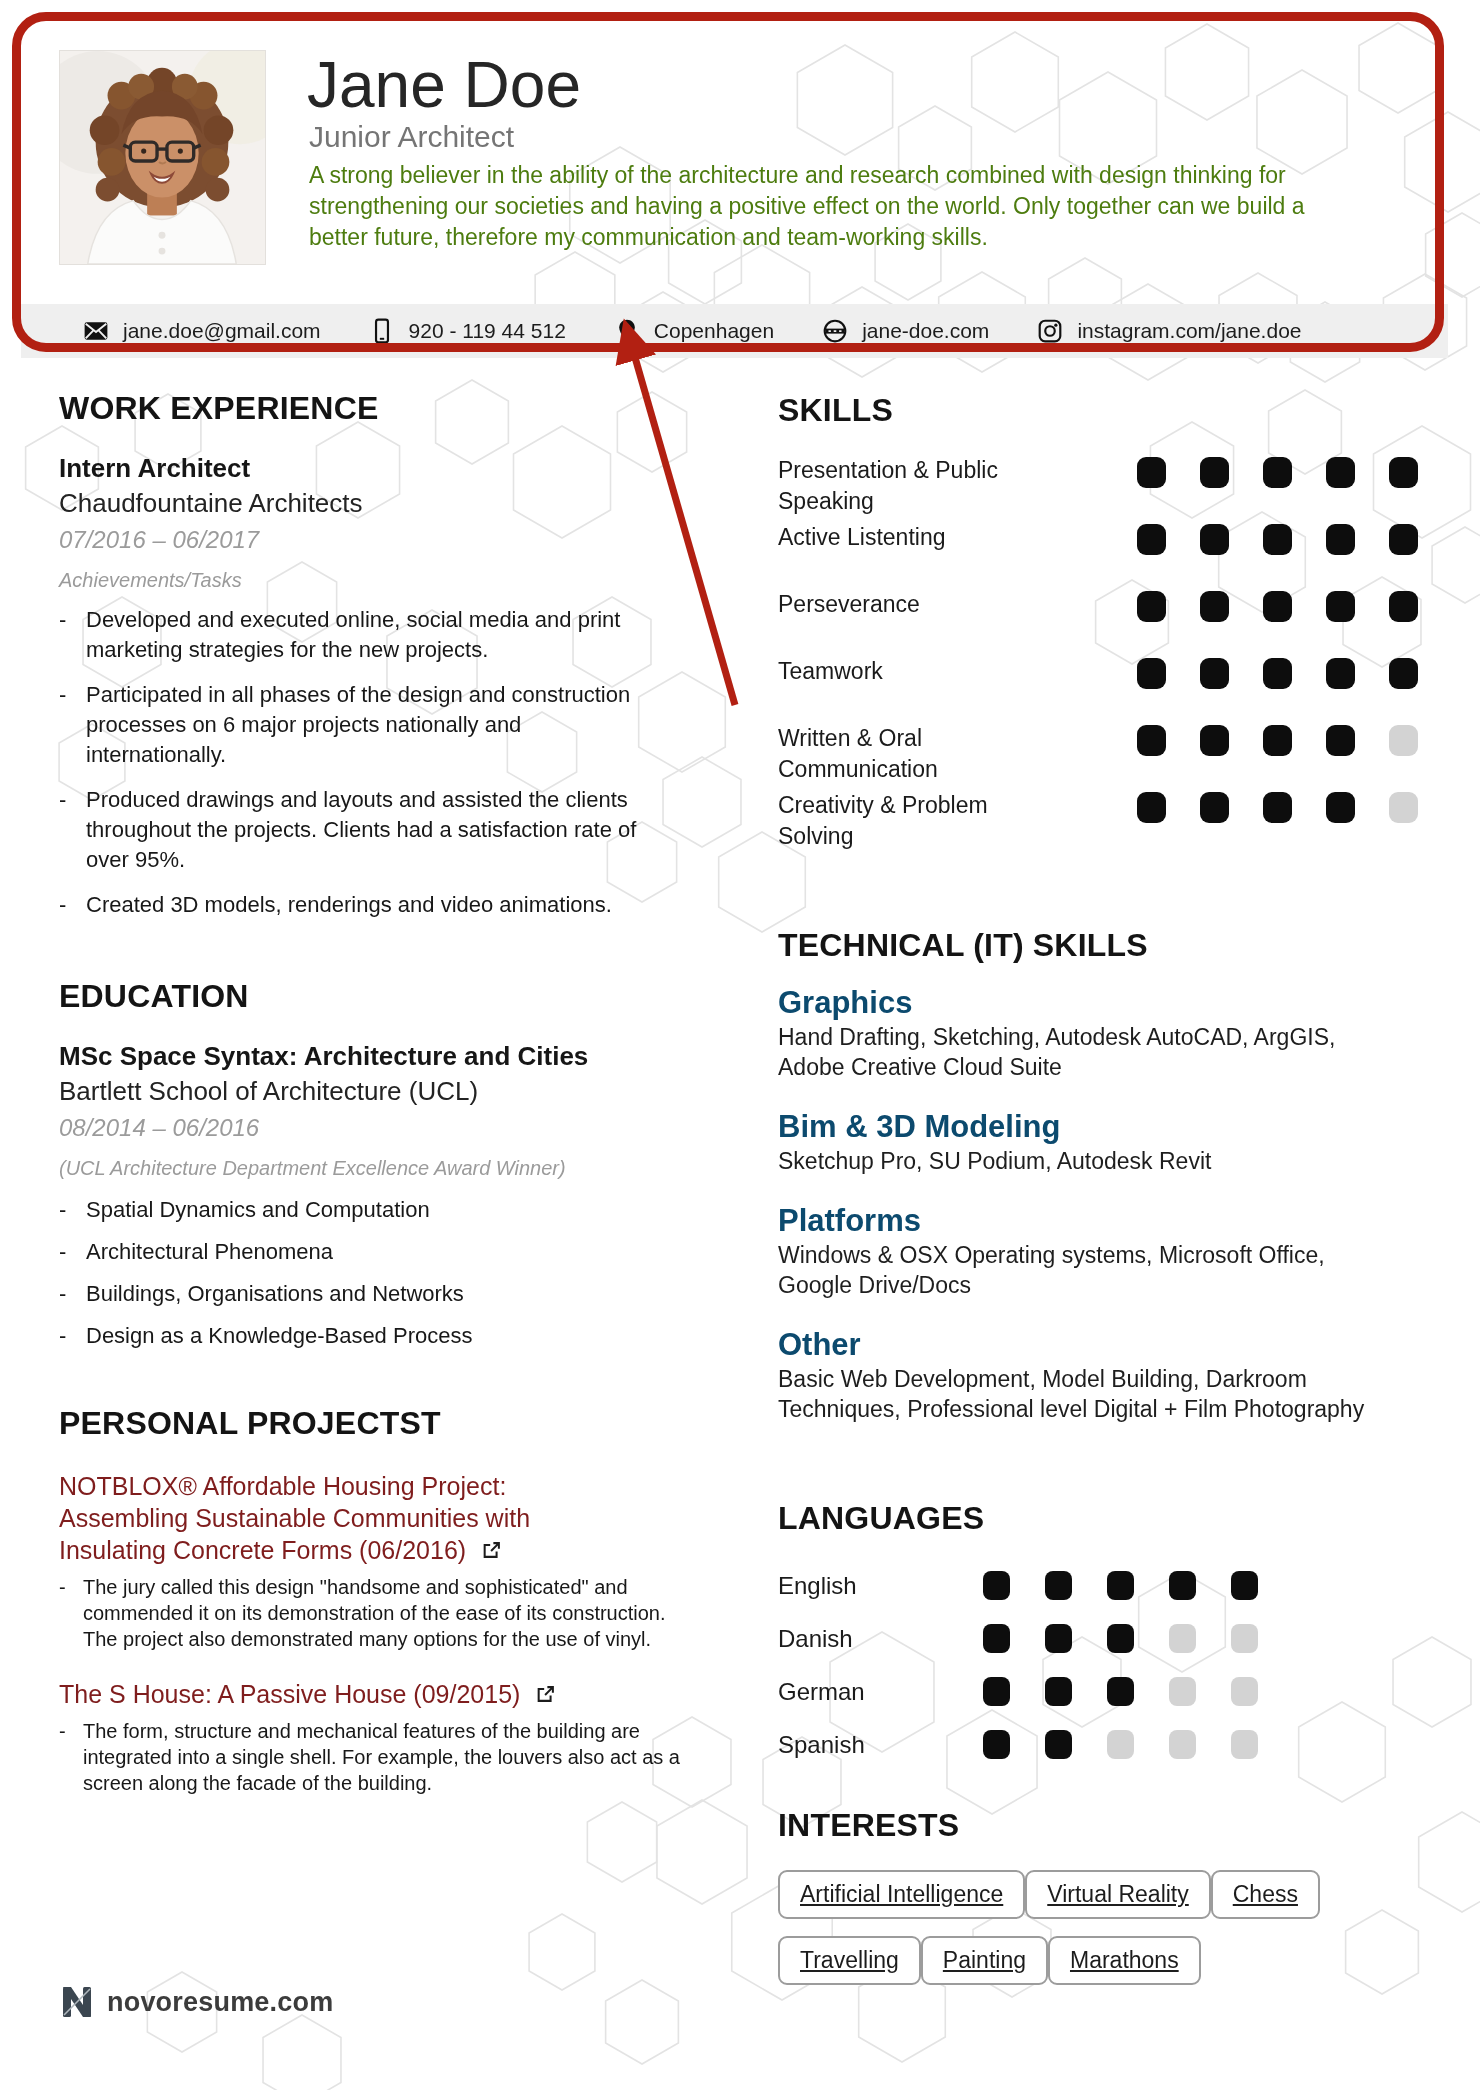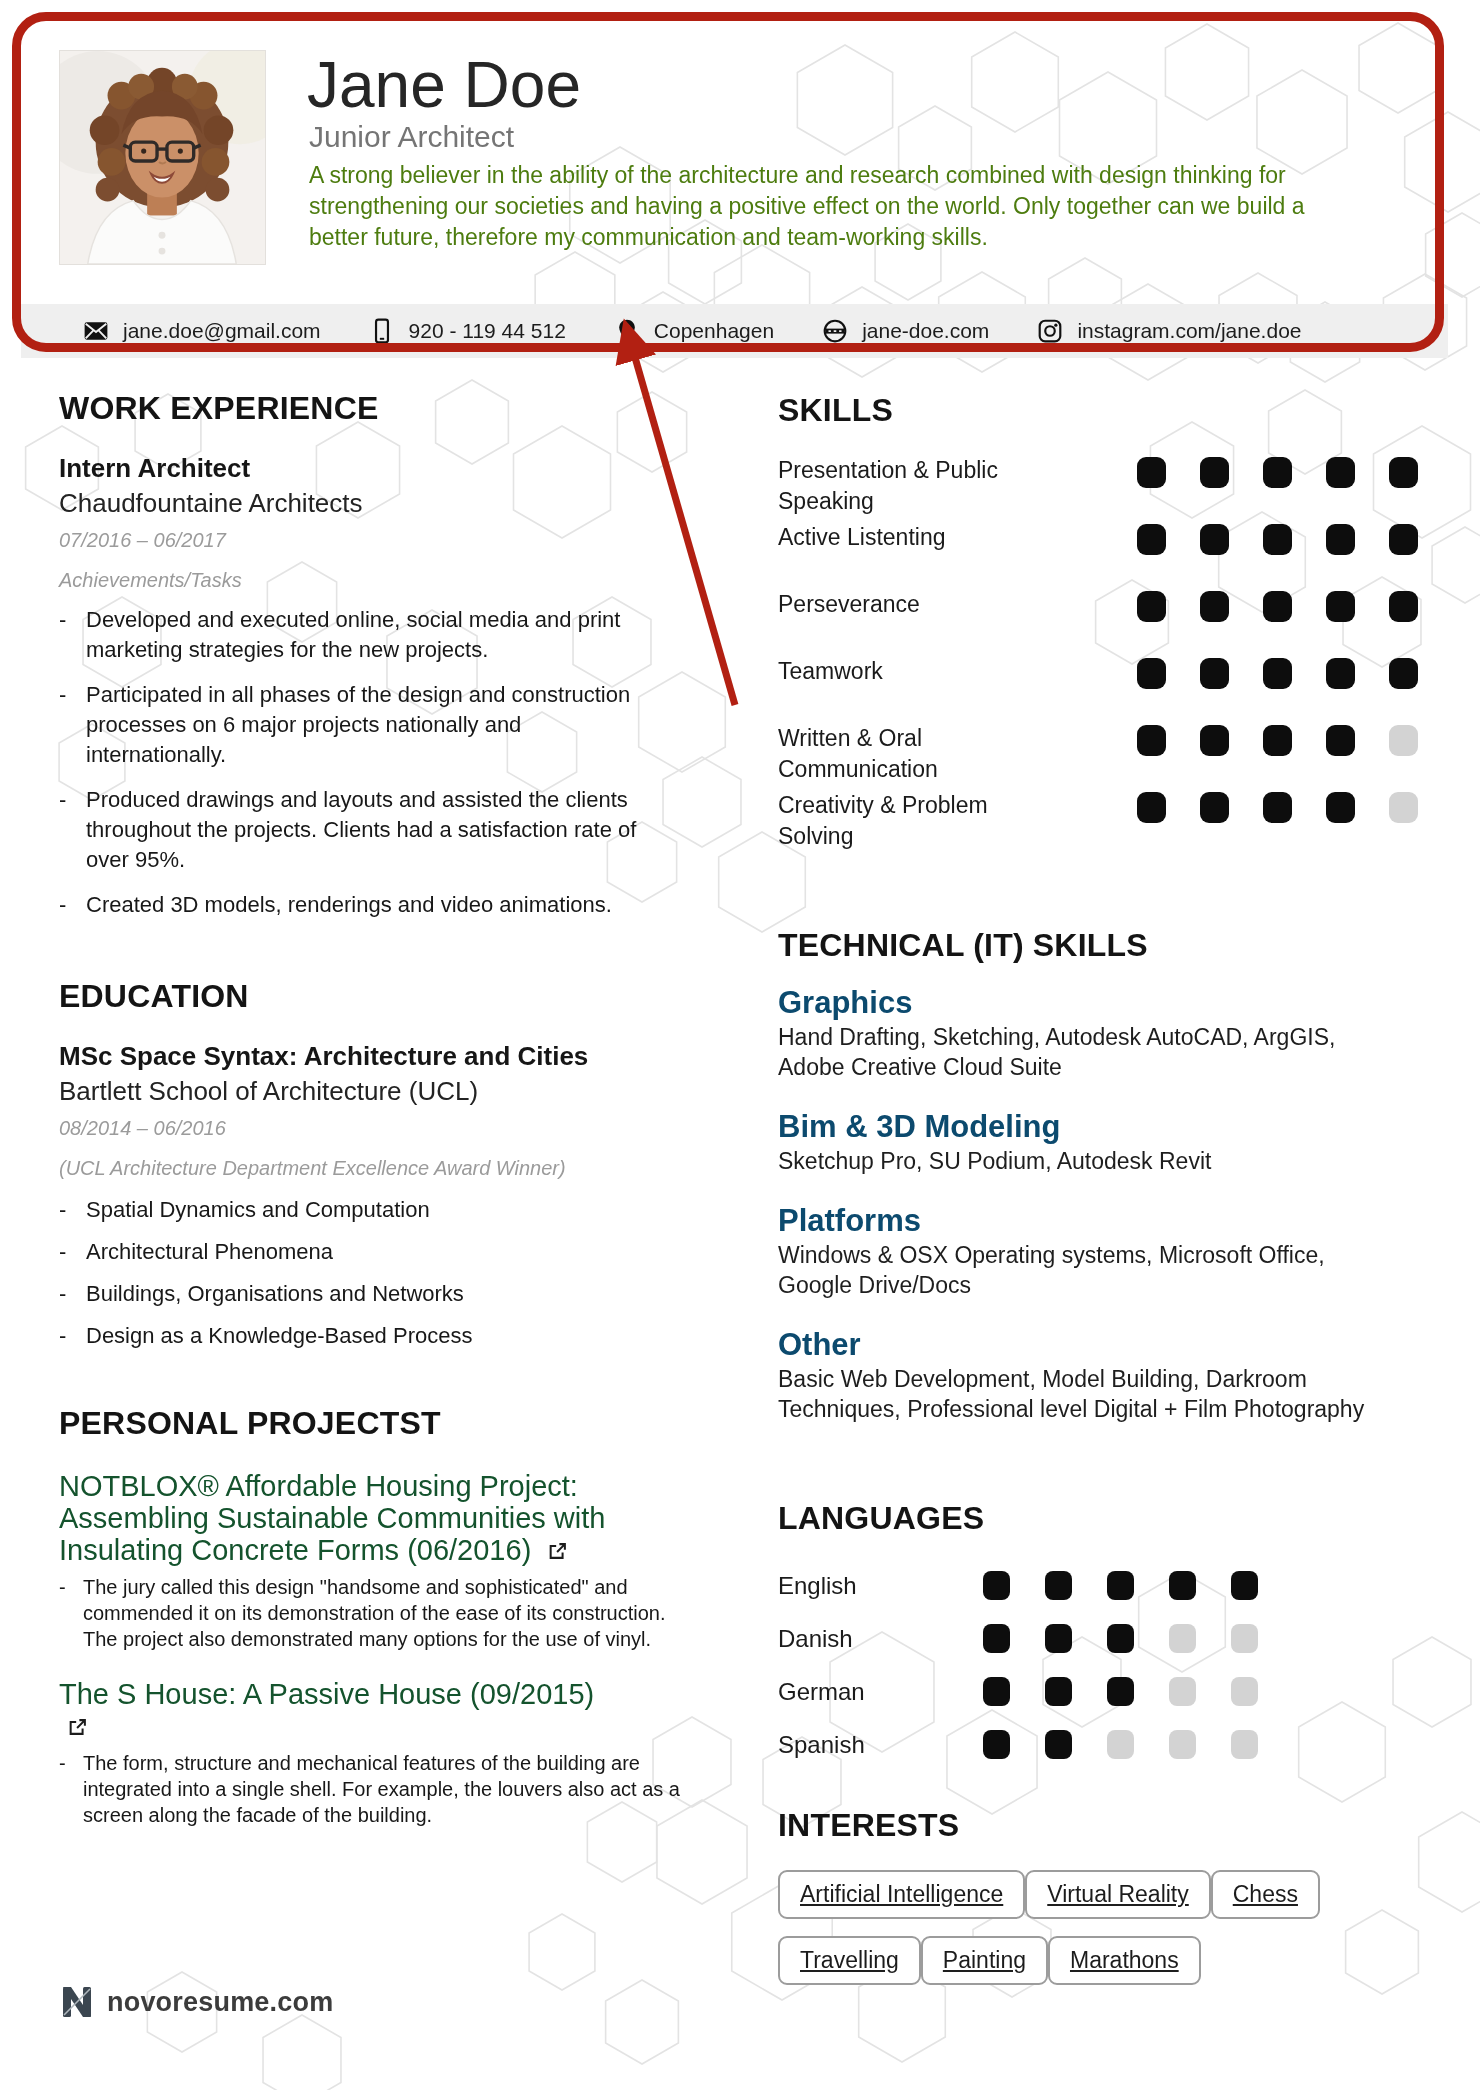--- a/index.html
+++ b/index.html
@@ -24,32 +24,32 @@
   .contact-item{display:flex; align-items:center; gap:14px; font-size:21px; color:#1c1c1c; white-space:nowrap;}
   .cicon{width:26px; height:26px; flex:none; display:block;}
   
   .col-left{position:absolute; left:59px; top:390px; width:650px; z-index:2;}
   .col-right{position:absolute; left:778px; top:392px; width:640px; z-index:2;}
   .sec-h{font-size:32px; font-weight:700; color:#141414; letter-spacing:.2px;}
   
   .work-h{margin-bottom:24px;}
   .role{font-size:26px; font-weight:700; line-height:34px; color:#161616;}
   .company{font-size:26px; line-height:36px; color:#232323;}
-  .dates{font-size:20px; font-style:italic; color:var(--gray); margin-top:6px; line-height:26px;}
+  .dates{font-size:24px; font-style:italic; color:var(--gray); margin-top:6px; line-height:26px;}
   .subnote{font-size:20px; font-style:italic; color:var(--gray); margin-top:14px; line-height:26px;}
   .bullets{margin-top:12px;}
   .bullet{display:flex; font-size:22px; line-height:30px; margin-bottom:15px; color:#181818;}
   .bullet::before{content:"-"; width:27px; flex:none; font-weight:400;}
   .bullet-text{width:562px;}
   .edu-block{margin-top:58px;}
   .edu-block .bullets{margin-top:14px;}
   .edu-block .bullet{margin-bottom:12px;}
   .proj-block{margin-top:54px;}
   .proj-h{margin-bottom:28px;}
-  .proj-title{font-size:29px; line-height:32px; color:#14532d; width:572px;}
+  .proj-title{font-size:25px; line-height:32px; color:#7f1d1d; width:572px;}
   .ext-link{display:inline-block; vertical-align:-2px; margin-left:8px;}
   .proj-bullets{margin-top:8px; margin-bottom:26px;}
   .proj-bullets .bullet{font-size:20px; line-height:26px; margin-bottom:0;}
   .proj-bullets .bullet::before{width:24px;}
   .proj-bullets .bullet-text{width:600px;}
   
   .skills-block{margin-bottom:70px;}
   .skills-h{margin-bottom:26px;}
   .skill-row{display:flex; align-items:flex-start; min-height:67px;}
   .skill-label{width:255px; font-size:23px; line-height:31px; color:#1b1b1b;}

